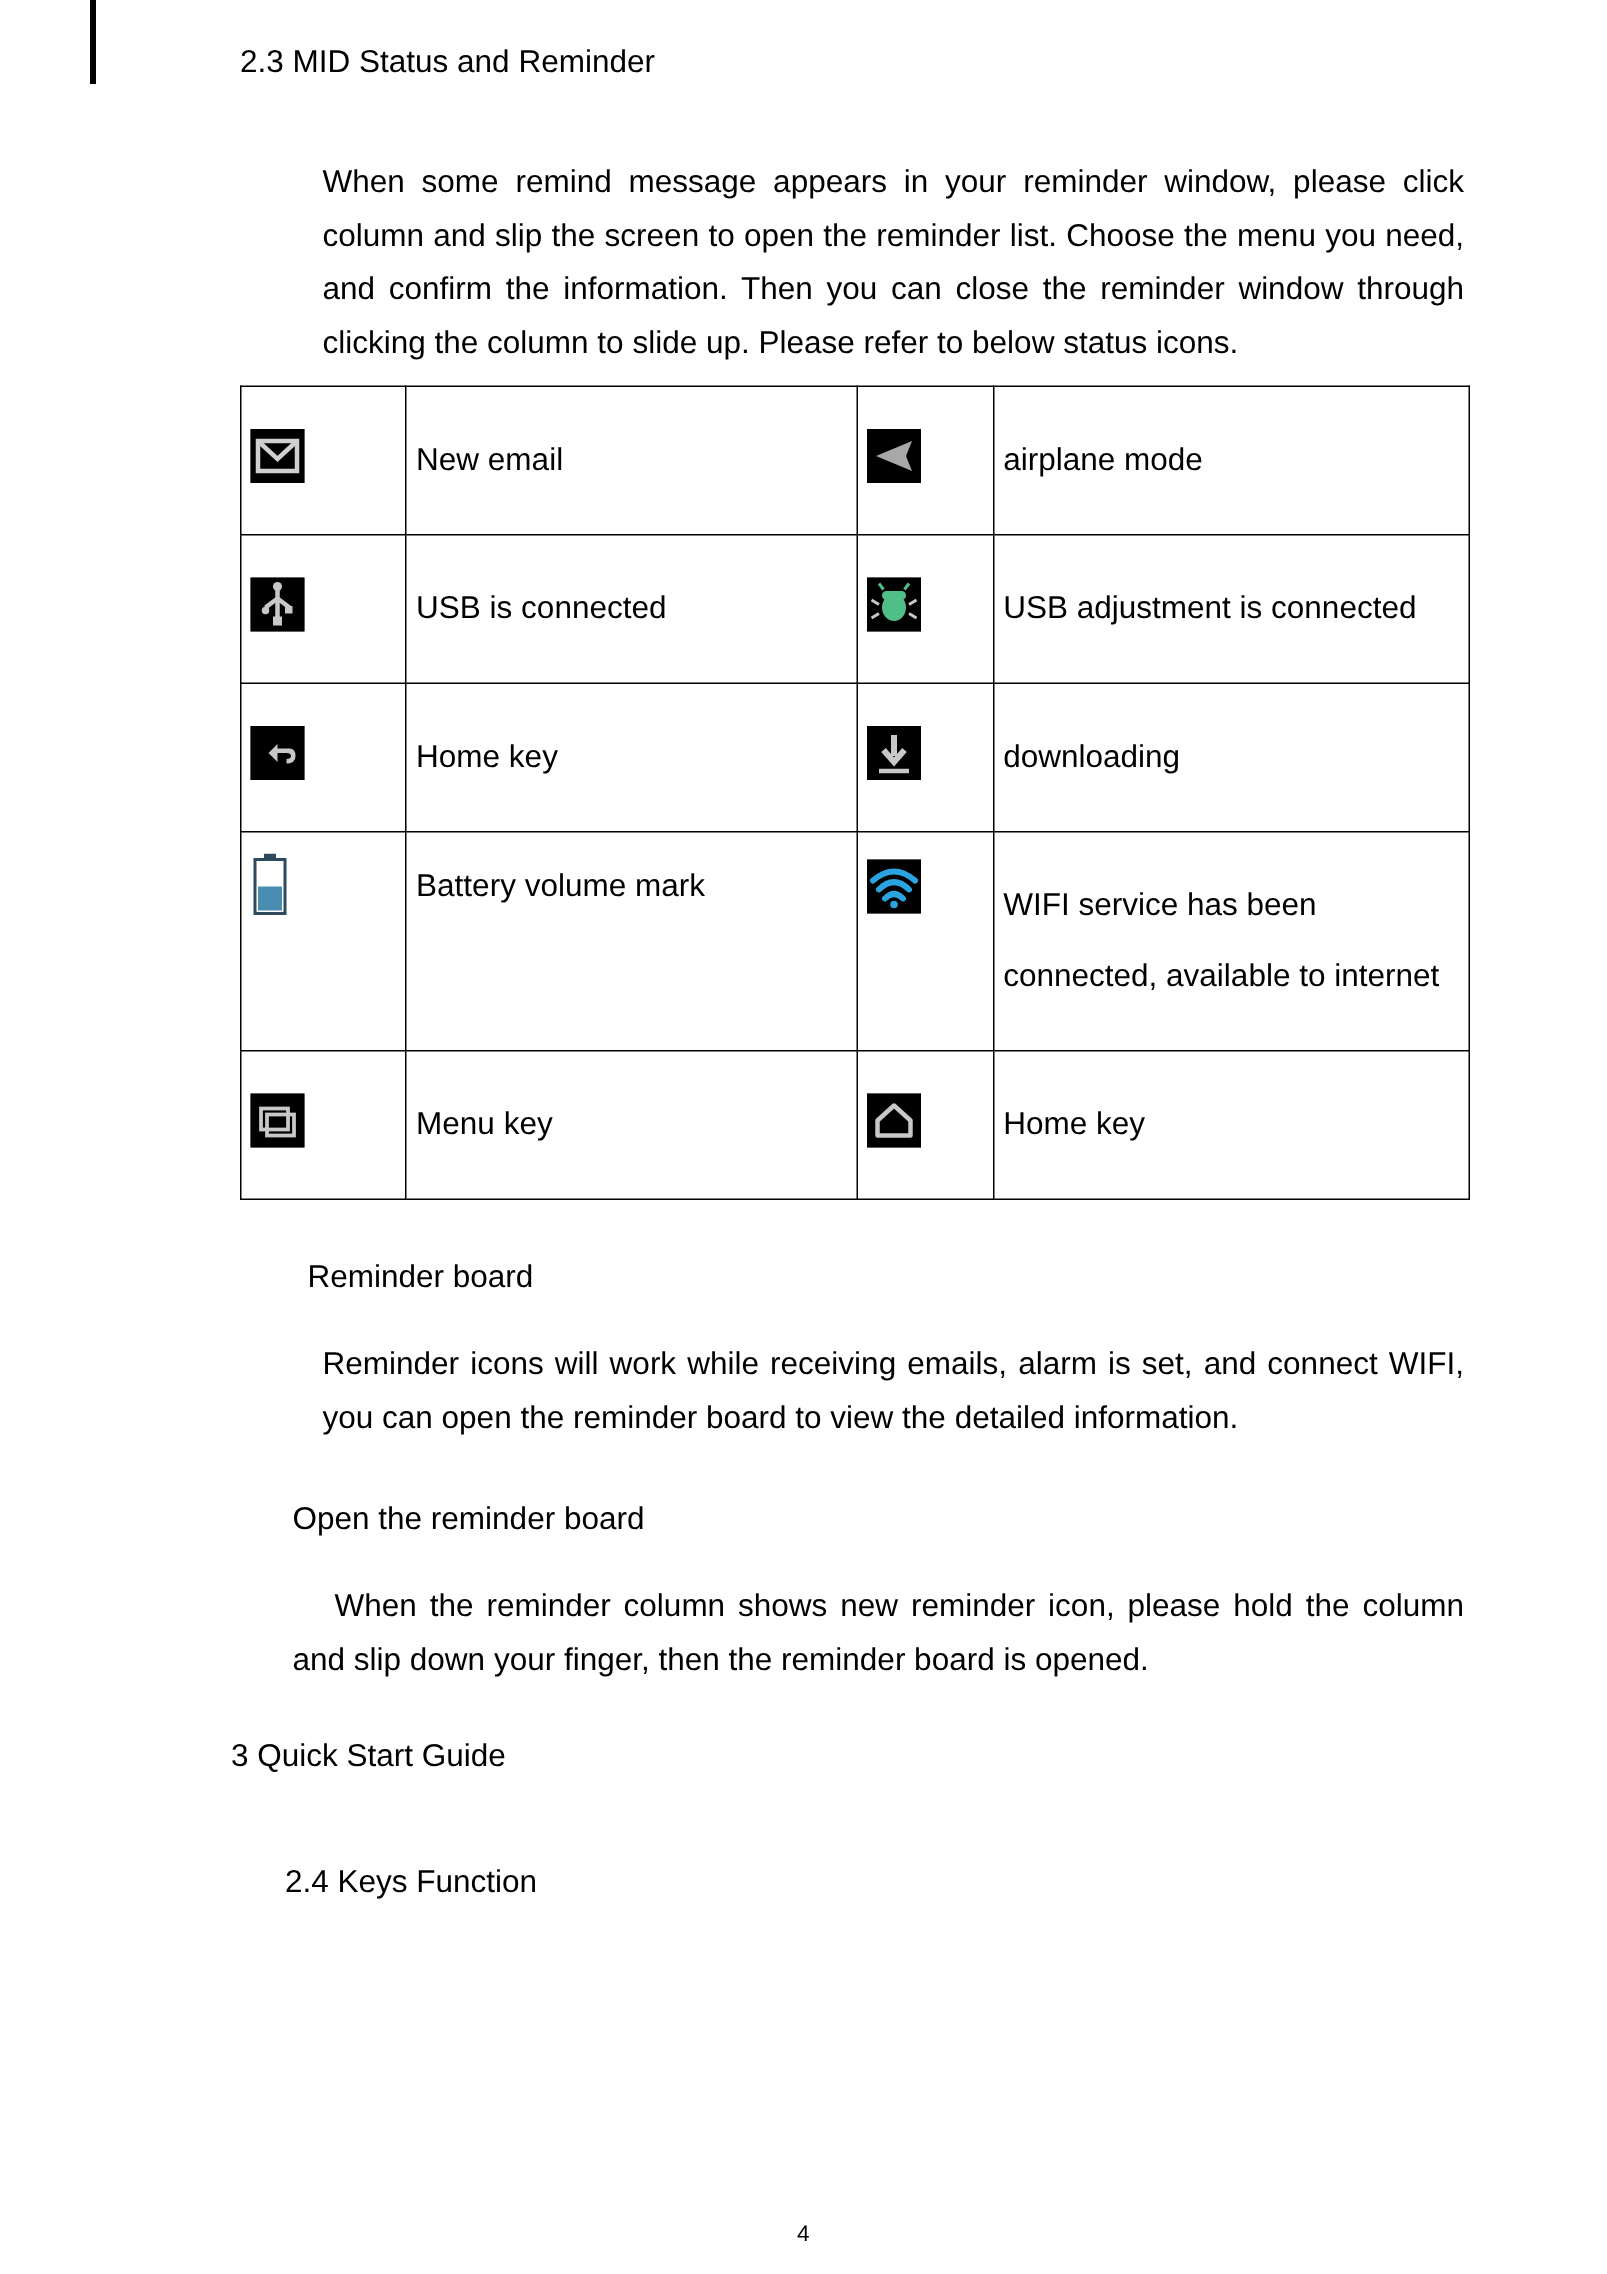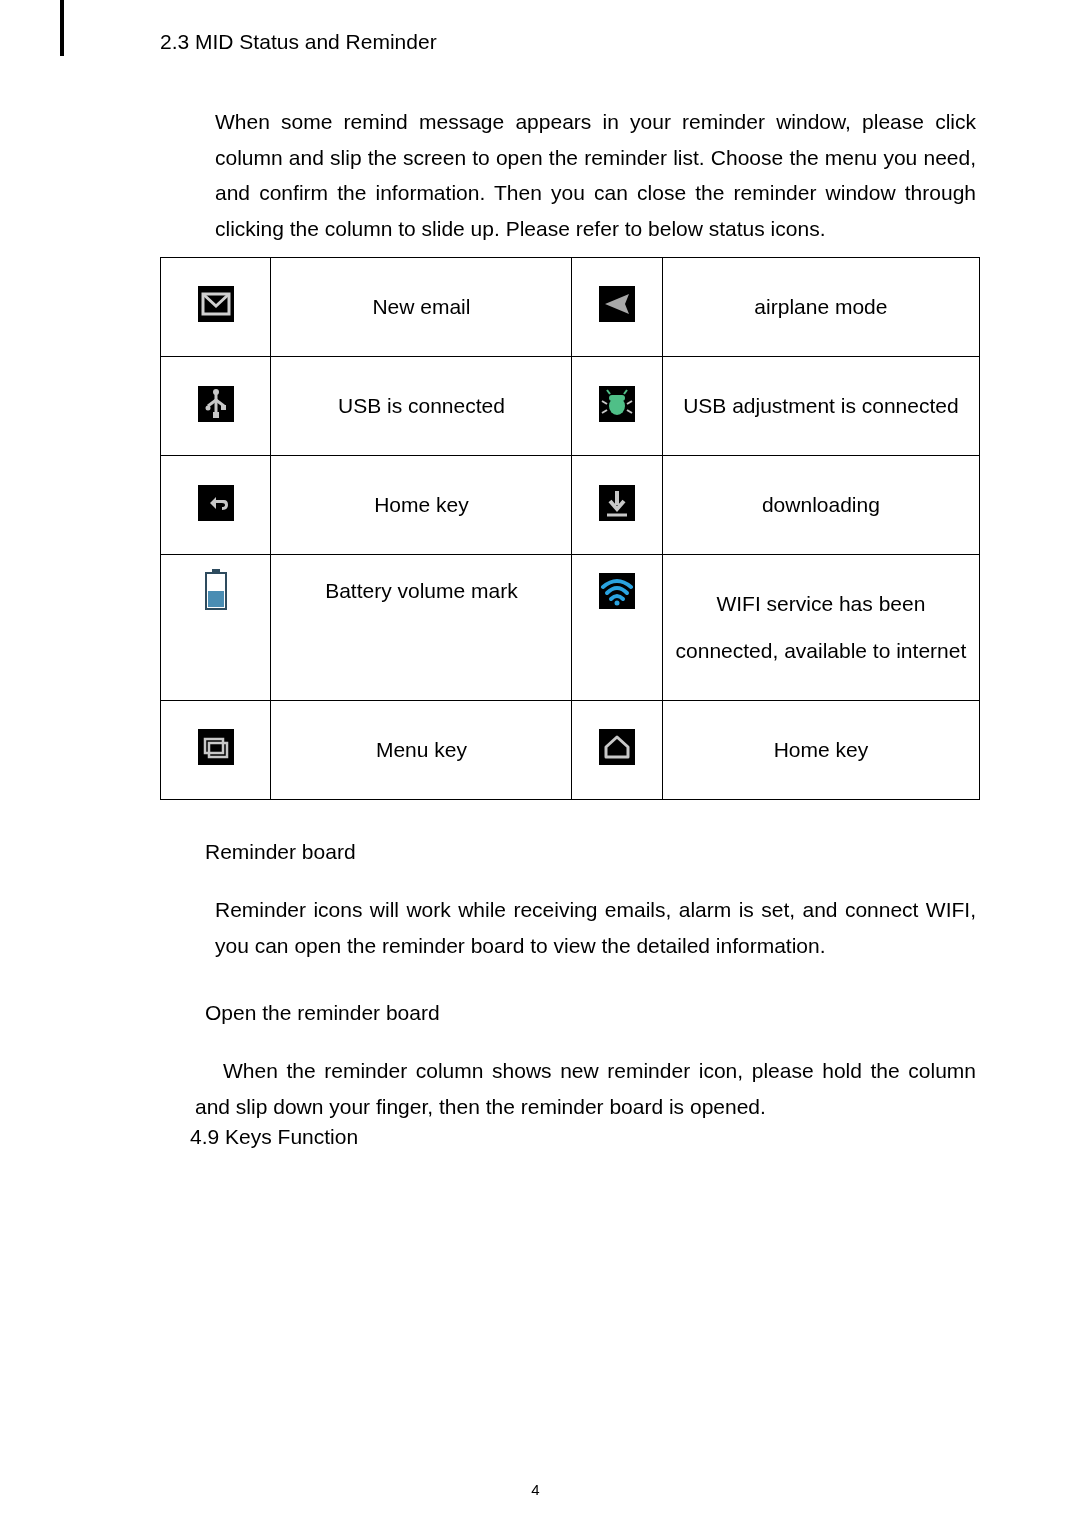--- a/index.html
+++ b/index.html
@@ -5,21 +5,21 @@
   * { box-sizing: border-box; margin: 0; padding: 0; }
   html, body { width: 1071px; background: #fff; font-family: Arial, Helvetica, sans-serif; color: #000; }
   .page { width: 1071px; min-height: 1516px; position: relative; padding: 30px 90px 40px 160px; }
   .left-tick { position: absolute; left: 60px; top: 0; width: 4px; height: 56px; background: #000; }
   .h-sec { font-size: 21px; margin-bottom: 50px; }
   .para-block { margin-left: 35px; margin-right: 5px; }
   .subhead { font-size: 21px; margin-bottom: 28px; }
   .para { font-size: 21px; line-height: 1.7; text-align: justify; margin-bottom: 10px; margin-left: 20px; }
   .para-tight { font-size: 21px; line-height: 1.7; text-align: justify; }
   table.icons { width: 820px; border-collapse: collapse; margin: 6px 0 40px 0; table-layout: fixed; }
-  table.icons td { border: 1px solid #000; text-align: center; vertical-align: middle; font-size: 21px; padding: 26px 6px; }
+  table.icons td { border: 1px solid #000; vertical-align: middle; font-size: 21px; padding: 26px 6px; }
   table.icons td.icon-cell { width: 110px; height: 78px; }
   table.icons td.label-cell { width: 300px; }
   table.icons td.icon-cell2 { width: 90px; }
   table.icons td.label-cell2 { width: 316px; line-height: 2.2; }
   .icon-box { display: inline-block; width: 36px; height: 36px; background: #000; position: relative; }
   .icon-box svg { width: 36px; height: 36px; display: block; }
   .section-gap-sm { height: 28px; }
   .h-chapter { font-size: 21px; margin: 34px 0 60px -6px; }
   .h-sub { font-size: 21px; margin-left: 30px; }
   .pagenum { position: absolute; bottom: 18px; left: 0; right: 0; text-align: center; font-size: 15px; color: #000; }
@@ -122,20 +122,21 @@
         </tr>
       </tbody>
   </table>
 
   <div class="para-block">
     <div class="subhead" style="margin-left:10px;">Reminder board</div>
     <div class="para">Reminder icons will work while receiving emails, alarm is set, and connect WIFI, you can open the reminder board to view the detailed information.</div>
 
     <div class="section-gap-sm"></div>
 
-    <div class="subhead" style="margin-left:10px;">Open the reminder board</div>
+    <div class="subhead" style="">Open the reminder board</div>
     <div class="para-tight indent" style="margin-left:0;">When the reminder column shows new reminder icon, please hold the column and slip down your finger, then the reminder board is opened.</div>
   </div>
 
-  <div class="h-sub">4.9 Keys Function</div>
+  <div class="h-chapter">3 Quick Start Guide</div>
+  <div class="h-sub">2.4 Keys Function</div>
 
   <div class="pagenum">4</div>
 </div>
 
 </body></html>

